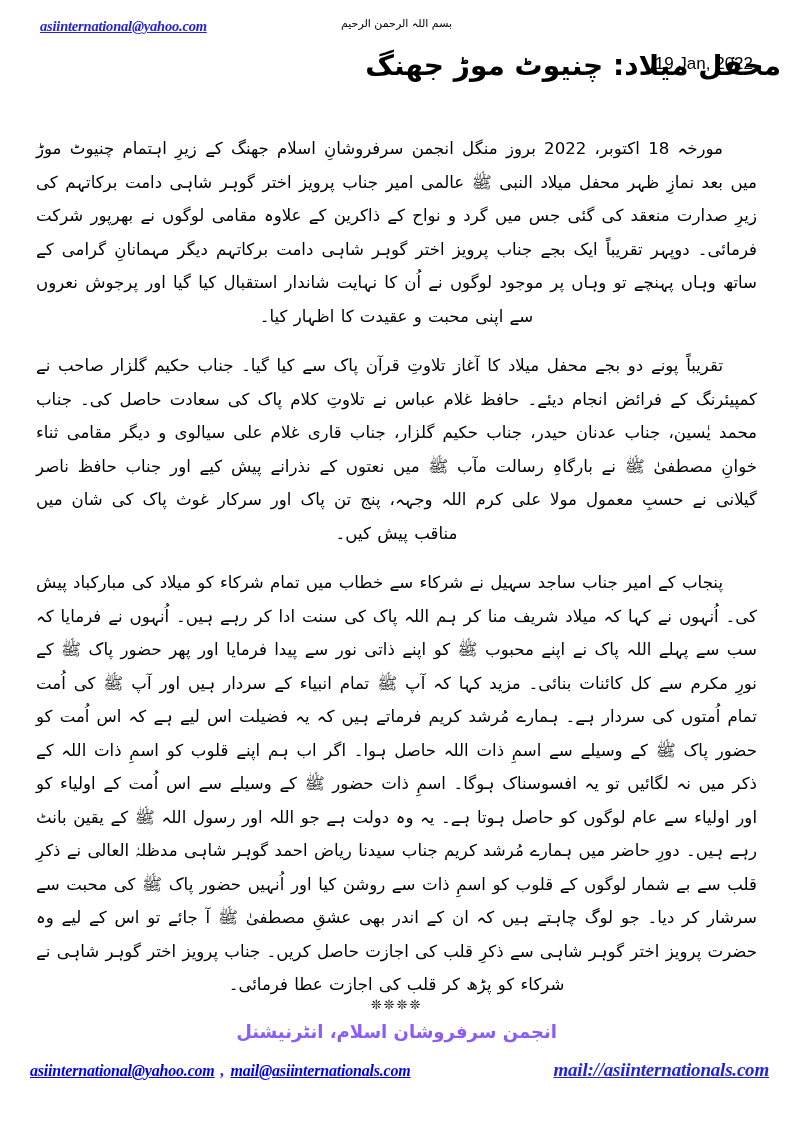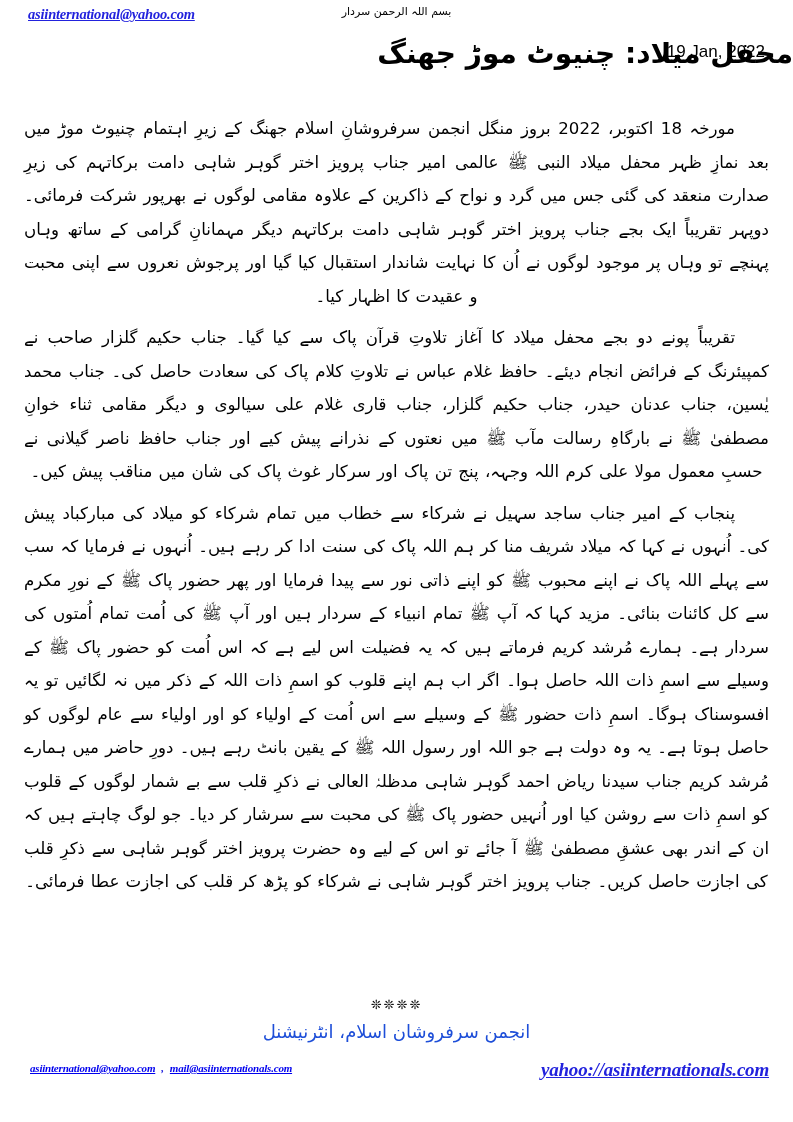--- a/index.html
+++ b/index.html
@@ -15,21 +15,21 @@
     font-family: "DejaVu Sans", sans-serif;
     color: #000000;
     overflow: hidden;
   }
 
   .page {
     width: 793px;
     height: 1102px;
     position: relative;
     box-sizing: border-box;
-    padding: 0;
+    padding: 12px;
   }
 
   
   .header {
     position: relative;
     height: 104px;
   }
   .header-email {
     position: absolute;
     left: 28px;
@@ -87,21 +87,21 @@
     text-align: justify;
   }
   .para {
     direction: rtl;
     text-align: justify;
     text-align-last: center;
     font-family: "DejaVu Sans", sans-serif;
     font-size: 16.6px;
     line-height: 2.02;
     color: #000;
-    margin: 8px 0 2px 0;
+    margin: 16px 0 2px 0;
     text-indent: 34px;
     word-spacing: 1px;
   }
   .para.last-left {
     text-align-last: right;
   }
 
   
   .footer {
     position: absolute;
@@ -116,38 +116,38 @@
     color: #000;
     line-height: 1;
     margin-bottom: 10px;
     direction: ltr;
   }
   .org-name {
     text-align: center;
     direction: rtl;
     font-family: "DejaVu Sans", sans-serif;
     font-size: 18px;
-    font-weight: normal;
-    color: #1d4ed8;
+    font-weight: bold;
+    color: #8b5cf6;
     margin-bottom: 20px;
   }
   .footer-links {
     position: relative;
     height: 24px;
     direction: ltr;
   }
   .footer-emails {
     position: absolute;
     left: 30px;
     top: 0;
     direction: ltr;
     font-family: "Liberation Serif", serif;
     font-style: italic;
     font-weight: bold;
-    font-size: 11px;
+    font-size: 16px;
     color: #2222DD;
     white-space: nowrap;
     letter-spacing: -0.2px;
   }
   .footer-emails .sep {
     color: #2222DD;
     padding: 0 6px;
   }
   .footer-url {
     position: absolute;
@@ -164,21 +164,21 @@
   }
 </style>
 </head>
 <body>
 
 <div class="page">
 
   <div class="header">
     <a class="header-email" href="#">asiinternational@yahoo.com</a>
 
-    <div class="bismillah">بسم اللہ الرحمن سردار</div>
+    <div class="bismillah">بسم اللہ الرحمن الرحیم</div>
 
     <div class="doc-title">محفل میلاد: چنیوٹ موڑ جھنگ</div>
 
     <div class="header-date">19 Jan, 2022</div>
   </div>
 
   <div class="body-wrap">
     <p class="para">مورخہ 18 اکتوبر، 2022 بروز منگل انجمن سرفروشانِ اسلام جھنگ کے زیرِ اہتمام چنیوٹ موڑ میں بعد نمازِ ظہر محفل میلاد النبی ﷺ عالمی امیر جناب پرویز اختر گوہر شاہی دامت برکاتہم کی زیرِ صدارت منعقد کی گئی جس میں گرد و نواح کے ذاکرین کے علاوہ مقامی لوگوں نے بھرپور شرکت فرمائی۔ دوپہر تقریباً ایک بجے جناب پرویز اختر گوہر شاہی دامت برکاتہم دیگر مہمانانِ گرامی کے ساتھ وہاں پہنچے تو وہاں پر موجود لوگوں نے اُن کا نہایت شاندار استقبال کیا گیا اور پرجوش نعروں سے اپنی محبت و عقیدت کا اظہار کیا۔</p>
     <p class="para">تقریباً پونے دو بجے محفل میلاد کا آغاز تلاوتِ قرآن پاک سے کیا گیا۔ جناب حکیم گلزار صاحب نے کمپیئرنگ کے فرائض انجام دیئے۔ حافظ غلام عباس نے تلاوتِ کلام پاک کی سعادت حاصل کی۔ جناب محمد یٰسین، جناب عدنان حیدر، جناب حکیم گلزار، جناب قاری غلام علی سیالوی و دیگر مقامی ثناء خوانِ مصطفیٰ ﷺ نے بارگاہِ رسالت مآب ﷺ میں نعتوں کے نذرانے پیش کیے اور جناب حافظ ناصر گیلانی نے حسبِ معمول مولا علی کرم اللہ وجہہ، پنج تن پاک اور سرکار غوث پاک کی شان میں مناقب پیش کیں۔</p>
     <p class="para">پنجاب کے امیر جناب ساجد سہیل نے شرکاء سے خطاب میں تمام شرکاء کو میلاد کی مبارکباد پیش کی۔ اُنہوں نے کہا کہ میلاد شریف منا کر ہم اللہ پاک کی سنت ادا کر رہے ہیں۔ اُنہوں نے فرمایا کہ سب سے پہلے اللہ پاک نے اپنے محبوب ﷺ کو اپنے ذاتی نور سے پیدا فرمایا اور پھر حضور پاک ﷺ کے نورِ مکرم سے کل کائنات بنائی۔ مزید کہا کہ آپ ﷺ تمام انبیاء کے سردار ہیں اور آپ ﷺ کی اُمت تمام اُمتوں کی سردار ہے۔ ہمارے مُرشد کریم فرماتے ہیں کہ یہ فضیلت اس لیے ہے کہ اس اُمت کو حضور پاک ﷺ کے وسیلے سے اسمِ ذات اللہ حاصل ہوا۔ اگر اب ہم اپنے قلوب کو اسمِ ذات اللہ کے ذکر میں نہ لگائیں تو یہ افسوسناک ہوگا۔ اسمِ ذات حضور ﷺ کے وسیلے سے اس اُمت کے اولیاء کو اور اولیاء سے عام لوگوں کو حاصل ہوتا ہے۔ یہ وہ دولت ہے جو اللہ اور رسول اللہ ﷺ کے یقین بانٹ رہے ہیں۔ دورِ حاضر میں ہمارے مُرشد کریم جناب سیدنا ریاض احمد گوہر شاہی مدظلہٗ العالی نے ذکرِ قلب سے بے شمار لوگوں کے قلوب کو اسمِ ذات سے روشن کیا اور اُنہیں حضور پاک ﷺ کی محبت سے سرشار کر دیا۔ جو لوگ چاہتے ہیں کہ ان کے اندر بھی عشقِ مصطفیٰ ﷺ آ جائے تو اس کے لیے وہ حضرت پرویز اختر گوہر شاہی سے ذکرِ قلب کی اجازت حاصل کریں۔ جناب پرویز اختر گوہر شاہی نے شرکاء کو پڑھ کر قلب کی اجازت عطا فرمائی۔</p>
@@ -188,18 +188,18 @@
 
     <div class="diamonds">❊❊❊❊</div>
 
     <div class="org-name">انجمن سرفروشان اسلام، انٹرنیشنل</div>
 
     <div class="footer-links">
       <div class="footer-emails">
         <a href="#">asiinternational@yahoo.com</a><span class="sep">,</span><a href="#">mail@asiinternationals.com</a>
       </div>
 
-      <a class="footer-url" href="#">yahoo://asiinternationals.com</a>
+      <a class="footer-url" href="#">mail://asiinternationals.com</a>
     </div>
 
   </div>
 
 </div>
 
 </body></html>

